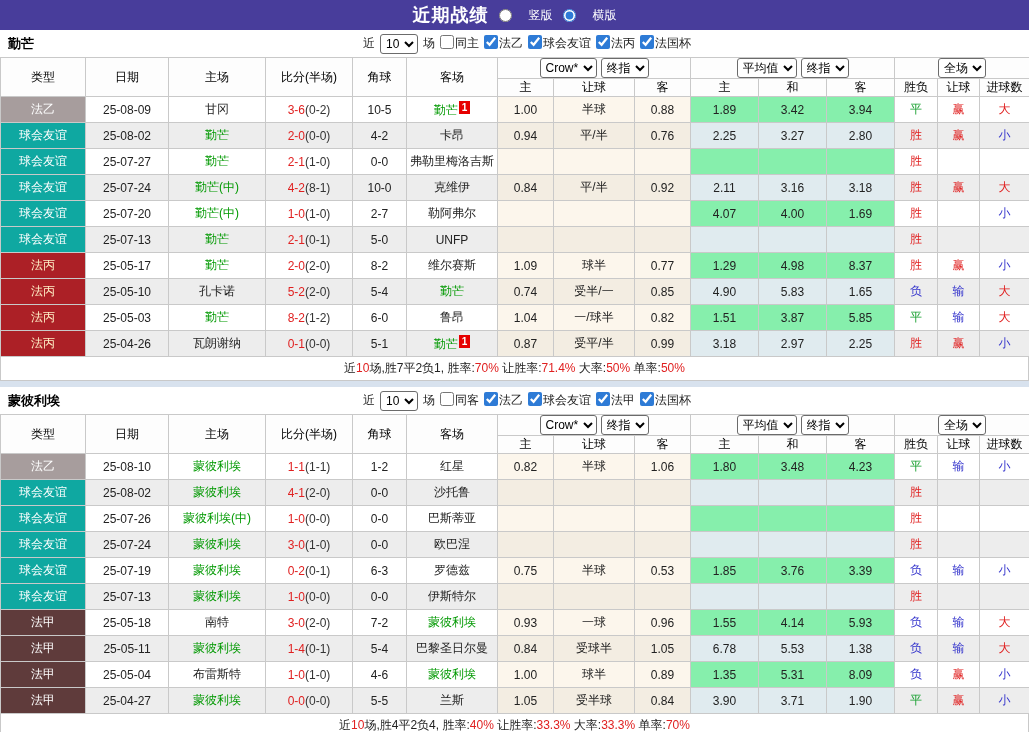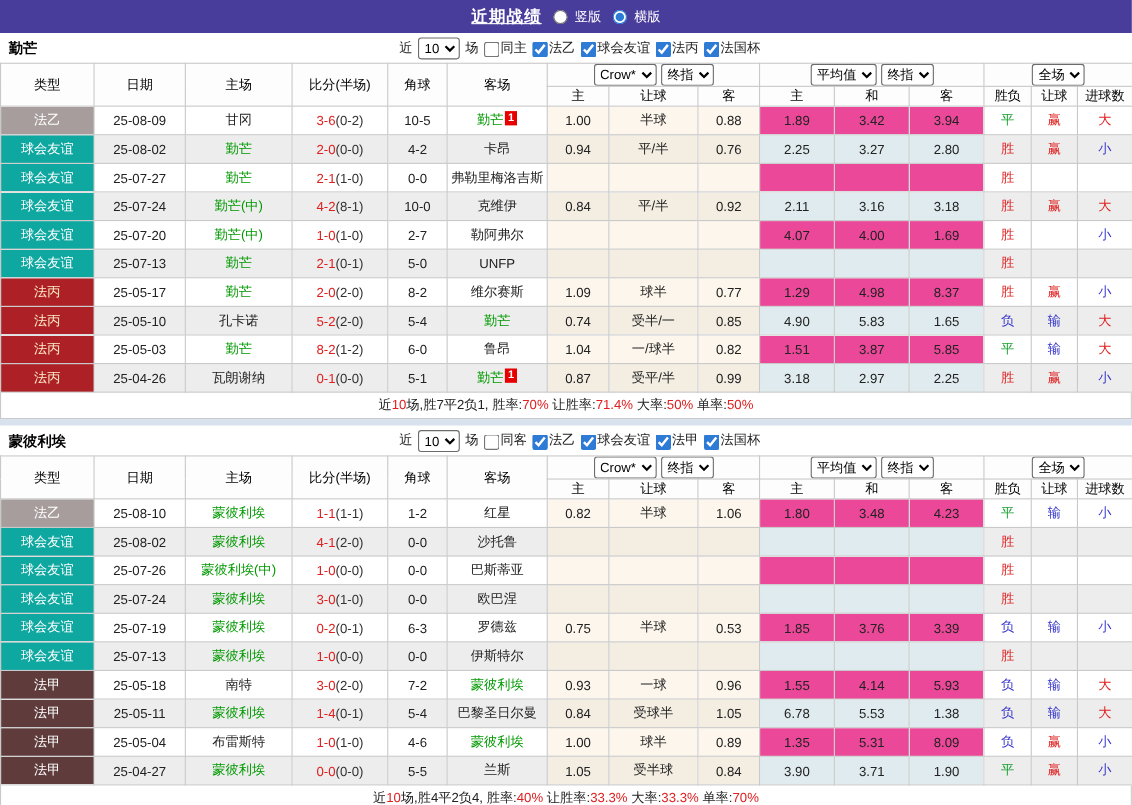--- a/index.html
+++ b/index.html
@@ -7,50 +7,50 @@
   body {
     width:1029px;
     font-family:"Liberation Sans","DejaVu Sans",sans-serif;
     font-size:12px; color:#222; background:#fff;
   }
   
   .topbar {
     height:30px; background:#483D9B; color:#fff;
     display:flex; align-items:center; justify-content:center; gap:10px;
   }
-  .topbar .title { font-weight:bold; font-size:15px; letter-spacing:1px;text-decoration:underline; }
-  .topbar label { display:flex; align-items:center; gap:7px; font-size:12px; cursor:pointer; }
+  .topbar .title { font-weight:bold; font-size:18px; letter-spacing:1px; }
+  .topbar label { display:flex; align-items:center; gap:17px; font-size:12px; cursor:pointer; }
   .topbar input[type=radio]{ accent-color:#2E7BD6; margin:0; }
 
   
   .section-head { height:27px; display:flex; align-items:center; background:#fff; }
   .team-name { font-weight:bold; font-size:13px; padding-left:8px; color:#000; }
   .filters { margin-left:auto; margin-right:338px; display:flex; align-items:center; gap:3px; white-space:nowrap; }
-  .filters .cb { display:flex; align-items:flex-end; cursor:pointer; }
+  .filters .cb { display:flex; align-items:flex-start; cursor:pointer; }
   .filters input[type=checkbox]{ accent-color:#2E7BD6; margin:0 1px 0 2px; width:14px; height:14px; }
   select {
     font-family:inherit; font-size:12px; height:20px;
     border:1px solid #6b6b6b; border-radius:3px; background:#fff; color:#000;
     padding:0 1px; margin:0 2px;
   }
 
   
   table { border-collapse:collapse; table-layout:fixed; width:1029px; }
   th, td {
     border:1px solid #C9C9C9; text-align:center; vertical-align:middle;
     padding:0; overflow:hidden; white-space:nowrap;
   }
   thead th { font-weight:normal; background:#FDFDFD; color:#000; }
   thead tr.h1 th { height:21px; }
   thead tr.h2 th { height:17px; }
   tbody td { height:26px; }
   tbody tr:nth-child(even) { background:#EDEDED; }
   td.cream { background:#FCF6EC; }
   tbody tr:nth-child(even) td.cream { background:#F3EDE2; }
-  td.blue { background:#ec4899; }
+  td.blue { background:#86efac; }
   tbody tr:nth-child(even) td.blue { background:#E0EBEF; }
 
   
   td.type { font-size:12px; }
   .t-l2 { background:#A79D9D; color:#FFFFFF; }
   .t-fr { background:#0FA8A1; color:#FFFFFF; }
   .t-l3 { background:#AC2026; color:#FFEFC6; }
   .t-l1 { background:#5F3B3B; color:#FFFFFF; }
   tbody tr:nth-child(even) td.t-l2 { background:#A79D9D; }
   tbody tr:nth-child(even) td.t-fr { background:#0FA8A1; }

